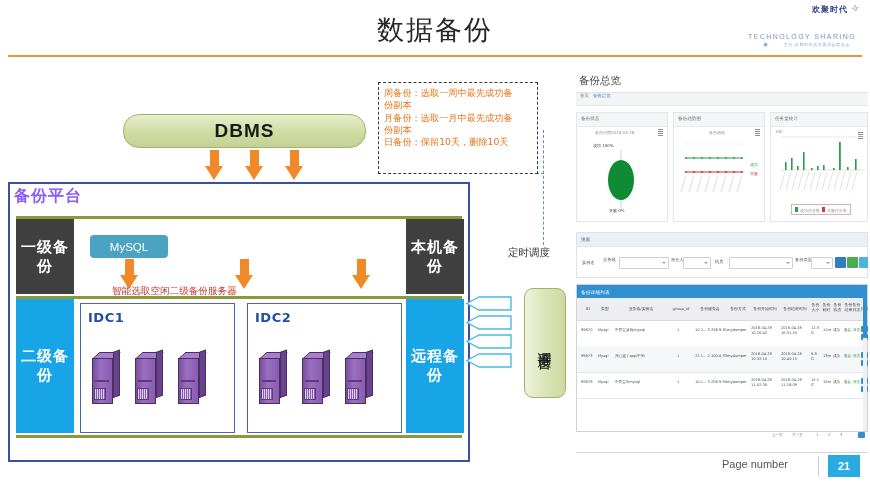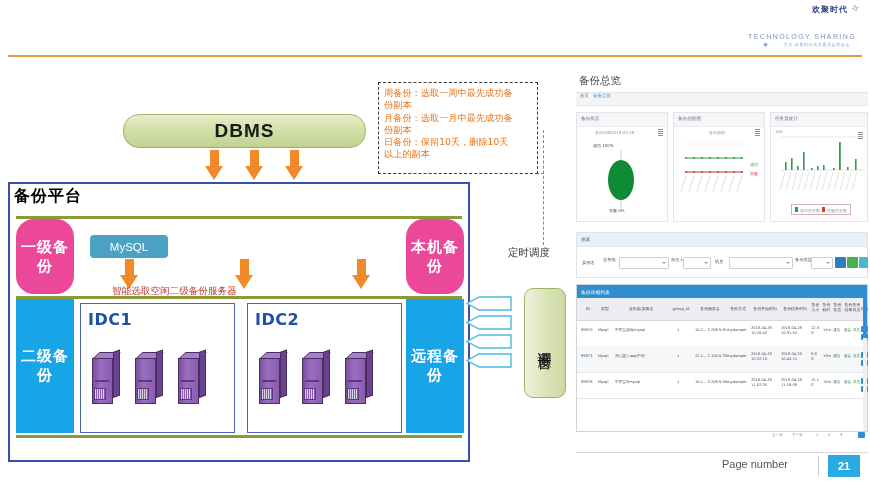--- a/index.html
+++ b/index.html
@@ -61,48 +61,48 @@
     border-top:14px solid #F08A28;
   }
 
   
   .platform{
     position:absolute;left:8px;top:182px;width:462px;height:280px;
     border:2px solid #3a4fa8;background:#fff;box-sizing:border-box;
   }
   .plat-title{
     position:absolute;left:14px;top:186px;font-size:16px;font-weight:bold;
-    color:#000000;letter-spacing:1px;font-family:"DejaVu Sans",sans-serif;
+    color:#8b5cf6;letter-spacing:1px;font-family:"DejaVu Sans",sans-serif;
   }
   .greenline{position:absolute;height:3px;background:#8a9a3b;}
 
   .sidebox{
     position:absolute;width:58px;display:flex;flex-direction:column;
     align-items:center;justify-content:center;color:#fff;font-weight:bold;
     font-size:15px;line-height:19px;letter-spacing:1px;
     font-family:"DejaVu Sans",sans-serif;text-align:center;
   }
-  .sb-green{background:#ec4899;border-radius:18px;}
+  .sb-green{background:#404040;}
   .sb-blue{background:#18A5E8;}
 
   .dbchip{
     position:absolute;height:23px;border-radius:4px;background:#4BA3C3;
     color:#fff;font-size:11.5px;display:flex;align-items:center;
     justify-content:center;font-family:"Liberation Sans",sans-serif;
   }
   .smalltext{
     position:absolute;font-size:9.6px;color:#C0392B;
     font-family:"DejaVu Sans",sans-serif;white-space:nowrap;
   }
 
   .idc{
     position:absolute;border:1px solid #4a63b5;background:#fff;box-sizing:border-box;
   }
   .idc-label{
-    position:absolute;font-size:16px;font-weight:bold;color:#1f4fa6;
+    position:absolute;font-size:13px;font-weight:bold;color:#1f4fa6;
     letter-spacing:.5px;font-family:"DejaVu Sans",sans-serif;
   }
   
   .srv{position:absolute;width:28px;height:52px;}
   .srv .front{position:absolute;left:0;top:6px;width:21px;height:46px;
     background:linear-gradient(90deg,#7b4f9e,#9a6fc0 40%,#8a5cb0);border:1px solid #4a2f63;box-sizing:border-box;}
   .srv .side{position:absolute;left:21px;top:0px;width:7px;height:46px;
     background:#6a4290;border:1px solid #4a2f63;box-sizing:border-box;
     transform:skewY(-20deg);transform-origin:left top;}
   .srv .topf{position:absolute;left:0px;top:0px;width:21px;height:7px;
@@ -193,38 +193,38 @@
     font-size:11px;color:#555;font-family:"Liberation Sans",sans-serif;}
   .pagebox{position:absolute;left:828px;top:455px;width:32px;height:22px;background:#29ABE2;
     color:#fff;font-size:11px;font-weight:bold;display:flex;align-items:center;justify-content:center;}
   .vdiv{position:absolute;left:818px;top:456px;width:1px;height:20px;background:#c9ccd0;}
 </style>
 </head>
 <body>
 
 <div class="slide">
 
+  <div class="hdr-title">数据备份</div>
   <div class="hdr-rule"></div>
   <div class="logo">
     <div class="spark">✧</div>
     <div class="l1">欢聚时代</div>
     <div class="l3">TECHNOLOGY SHARING</div>
     <div class="l4">主办·欢聚时代技术委员会联合会</div>
     <div class="spark2">✦</div>
   </div>
 
   <div class="note-conn"></div>
   <div class="note-conn2"></div>
   <div class="notebox">
     <p>周备份：选取一周中最先成功备</p>
     <p>份副本</p>
     <p>月备份：选取一月中最先成功备</p>
     <p>份副本</p>
     <p>日备份：保留10天，删除10天</p>
-    <p>以上的副本</p>
   </div>
 
   <div class="dbms">DBMS</div>
   <div class="dn-arrow" style="left:205px;top:150px;">
       <i></i>
       <b></b>
     </div>
   <div class="dn-arrow" style="left:245px;top:150px;">
       <i></i>
       <b></b>

